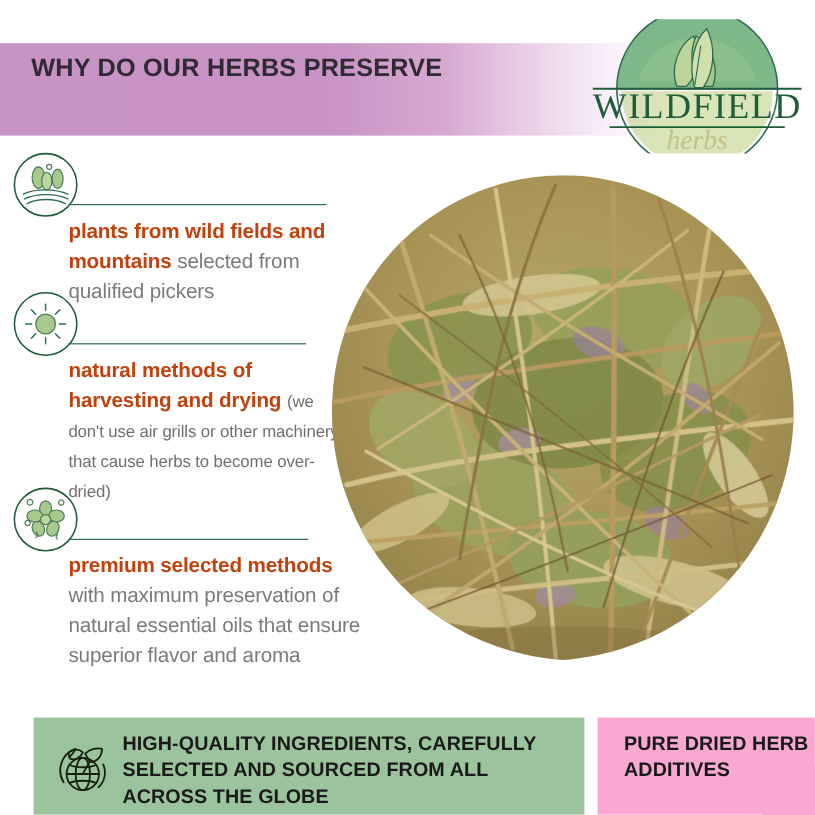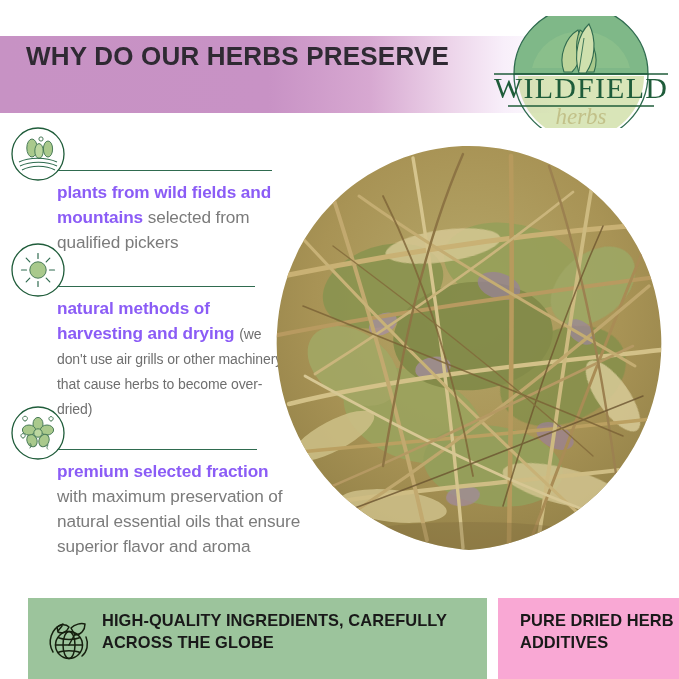--- a/index.html
+++ b/index.html
@@ -38,21 +38,21 @@
                 #f8effa 90%,
                 #ffffff 100%);
   }
   .header-title {
     position: absolute;
     left: 26px;
     top: 40px;
     width: 470px;
     font-family: "Liberation Sans", sans-serif;
     font-weight: bold;
-    font-size: 26px;
+    font-size: 21px;
     line-height: 33px;
     letter-spacing: 0.2px;
     color: #2f2a33;
     text-transform: uppercase;
   }
 
   
   .logo {
     position: absolute;
     left: 492px;
@@ -103,21 +103,21 @@
     left: 57px;
     top: 54px;
     width: 240px;
     font-size: 17.2px;
     line-height: 25px;
     color: #7b7b7b;
     letter-spacing: -0.1px;
   }
   .feature-text .lead {
     font-weight: bold;
-    color: #8b5cf6;
+    color: #c2410c;
   }
   .feature-note {
     font-size: 14px;
     line-height: 19.5px;
     color: #6f6f6f;
   }
   .feature-2 .feature-text { width: 230px; }
   .feature-3 .feature-text { width: 245px; }
 
   
@@ -282,21 +282,21 @@
           <path d="M 15 16 a 2.4 2.4 0 1 1 0.1 0"></path>
           <path d="M 41 16 a 2.2 2.2 0 1 1 0.1 0"></path>
           <path d="M 13 33 a 2.2 2.2 0 1 1 0.1 0"></path>
           <path d="M 20 43 c 1.6 -1.8 1.4 -3.6 0.2 -4.6"></path>
           <path d="M 38 40 c -1.4 1.6 -1.4 3.2 -0.3 4.2"></path>
         </g>
       </svg>
     </div>
     <div class="feature-rule"></div>
     <div class="feature-text">
-      <span class="lead">premium selected fraction</span><span> with maximum preservation of natural essential oils that ensure superior flavor and aroma</span>
+      <span class="lead">premium selected methods</span><span> with maximum preservation of natural essential oils that ensure superior flavor and aroma</span>
     </div>
   </div>
 </div>
 
 <div class="herb-photo">
   <svg width="412" height="428" viewBox="0 0 412 428" xmlns="http://www.w3.org/2000/svg">
     <defs>
       <clipPath id="pileClip">
         <path d="M 206 10
                  C 300 10 392 82 398 196
@@ -391,20 +391,21 @@
           <path d="M 26 14 C 30 10 36 9 40 10 C 40 16 36 21 30 21 Z"></path>
           <path d="M 30 20 C 28 24 26 27 24 31"></path>
           <path d="M 12 13 C 16 10 21 10 24 13 C 22 18 17 20 13 18 Z"></path>
           <path d="M 17 12 L 13 17"></path>
           <path d="M 41 23 C 44 30 42 38 37 42"></path>
         </g>
       </svg>
     </div>
     <div class="bar-text">
       <div>HIGH-QUALITY INGREDIENTS, CAREFULLY</div>
+      <div>SELECTED AND SOURCED FROM ALL</div>
       <div>ACROSS THE GLOBE</div>
     </div>
   </div>
 
   <div class="bar bar-secondary">
     <div class="bar-text">
       <div>PURE DRIED HERB</div>
       <div>ADDITIVES</div>
     </div>
   </div>

